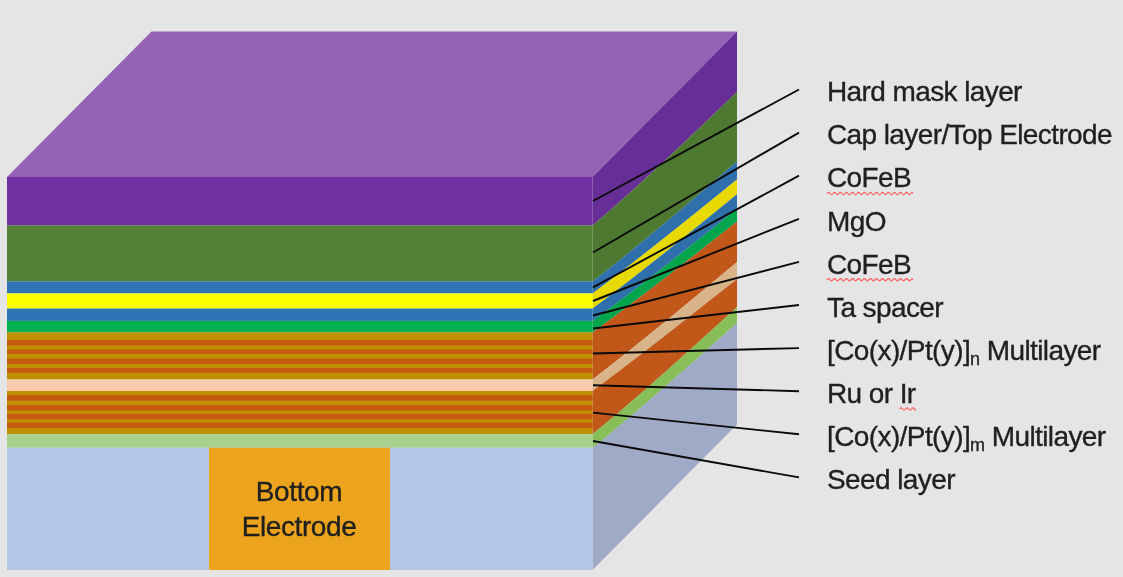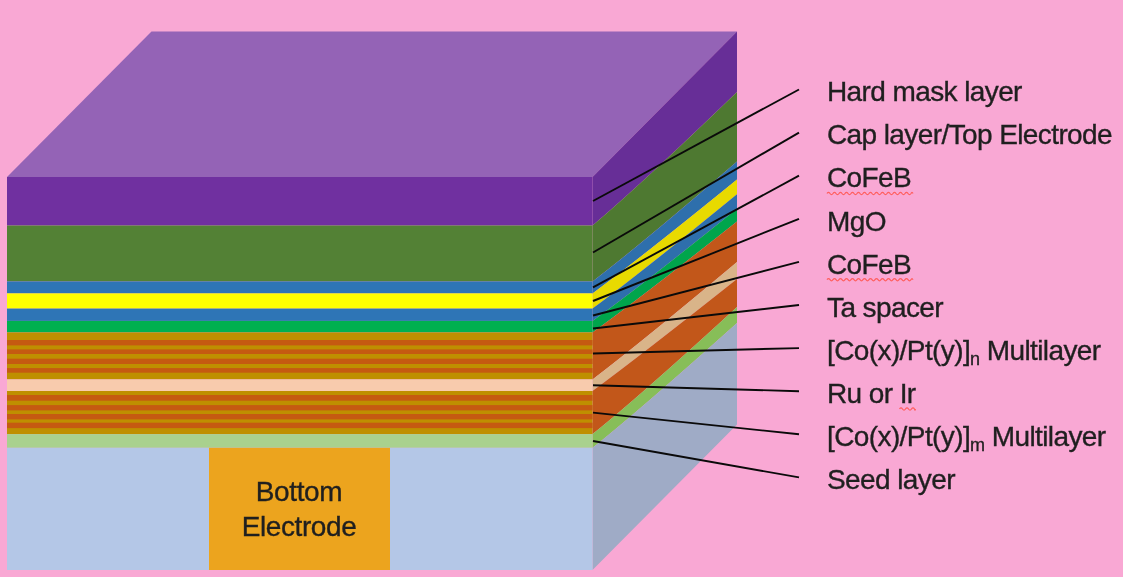--- a/index.html
+++ b/index.html
@@ -1,16 +1,16 @@
 <!DOCTYPE html>
 <html><head>
 <meta charset="utf-8">
 <style>
   html,body{margin:0;padding:0;background:#ffffff;}
-  #stage{position:relative;width:1123px;height:577px;overflow:hidden;background:#f9a8d4;}
+  #stage{position:relative;width:1123px;height:577px;overflow:hidden;background:#e5e5e5;}
   svg{display:block;}
   text{font-family:"Liberation Sans",sans-serif;fill:#1f1f1f;stroke:#1f1f1f;stroke-width:0.35;paint-order:stroke;}
 </style>
 </head>
 <body>
 <div id="stage">
 <svg width="1123" height="577" viewBox="0 0 1123 577">
 
   <polygon points="7,177 151.5,31.5 737,31.5 592.5,177" fill="#9463B6"></polygon>
 

